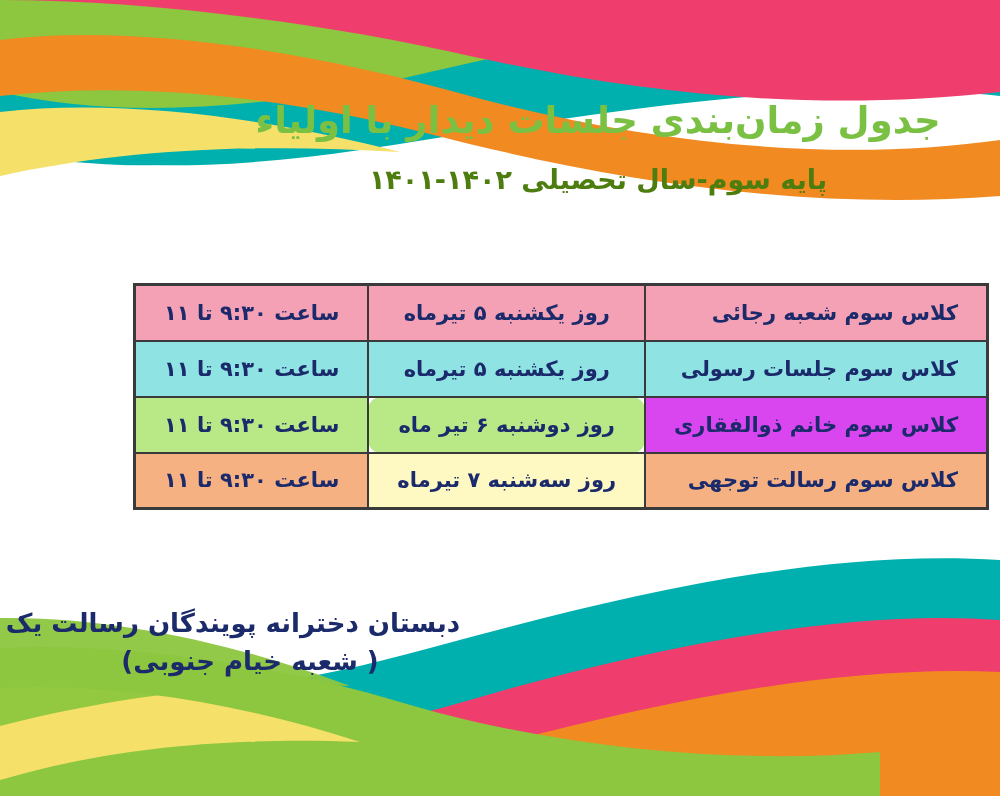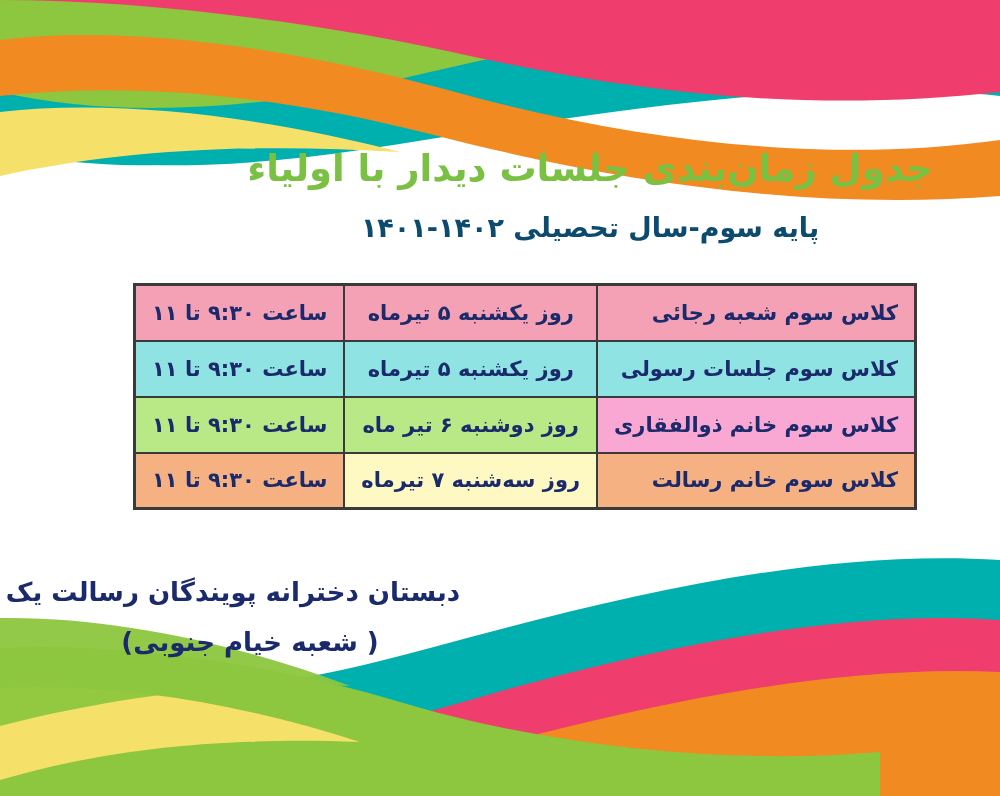--- a/index.html
+++ b/index.html
@@ -27,39 +27,38 @@
     top: 0;
     left: 0;
     width: 1000px;
     height: 796px;
     pointer-events: none;
   }
 
   .header-block {
     position: absolute;
     top: 96px;
-    right: 60px;
+    right: 52px;
     width: 700px;
     text-align: center;
     direction: rtl;
-    margin-top: 48px;
   }
   .title {
     font-size: 37px;
     font-weight: bold;
     color: #7ac143;
     letter-spacing: 0px;
     line-height: 1.35;
     white-space: nowrap;
   }
   .subtitle {
     margin-top: 18px;
     font-size: 27px;
     font-weight: bold;
-    color: #0c4a6e;
+    color: #4d7c0f;
     white-space: nowrap;
   }
 
   .schedule-table {
     position: absolute;
     top: 283px;
     left: 133px;
     width: 700px;
     border: 3px solid #3a3a3a;
     border-collapse: collapse;
@@ -67,21 +66,21 @@
     background: #fff;
   }
   .schedule-table tr {
     height: 56px;
   }
   .schedule-table td {
     border: 2px solid #3a3a3a;
     font-size: 21px;
     font-weight: bold;
     color: #1b2a6b;
-    padding: 0 16px;
+    padding: 0 28px;
     white-space: nowrap;
   }
   .col-class {
     text-align: right;
     width: 33%;
   }
   .col-day {
     text-align: center;
     width: 34%;
     margin-top: 24px;
@@ -90,35 +89,35 @@
     text-align: left;
     width: 33%;
   }
   .row-0 td { background: #f4a0b5; }
   .row-1 td { background: #8fe3e3; }
   .row-2 td { background: #b9e887; }
   .row-3 td { background: #f6b183; }
 
   .footer-block {
     position: absolute;
-    top: 577px;
+    top: 608px;
     right: 540px;
     width: 420px;
     text-align: center;
     direction: rtl;
     z-index: 5;
   }
   .footer-line1 {
     font-size: 26px;
     font-weight: bold;
     color: #1b2a6b;
     white-space: nowrap;
   }
   .footer-line2 {
-    margin-top: 20px;
+    margin-top: 8px;
     font-size: 26px;
     font-weight: bold;
     color: #1b2a6b;
     white-space: nowrap;
   }
 </style>
 </head>
 <body>
 
 <div class="poster">
@@ -151,26 +150,26 @@
         <td class="col-class" style="background: rgb(244, 160, 181);">کلاس سوم  شعبه رجائی</td>
         <td class="col-day" style="background: rgb(244, 160, 181);">روز یکشنبه ۵ تیرماه</td>
         <td class="col-time" style="background: rgb(244, 160, 181);">ساعت ۹:۳۰ تا ۱۱</td>
       </tr>
       <tr class="row-1">
         <td class="col-class" style="background: rgb(143, 227, 227);">کلاس سوم  جلسات رسولی</td>
         <td class="col-day" style="background: rgb(143, 227, 227);">روز یکشنبه ۵ تیرماه</td>
         <td class="col-time" style="background: rgb(143, 227, 227);">ساعت ۹:۳۰ تا ۱۱</td>
       </tr>
       <tr class="row-2">
-        <td class="col-class" style="background: #f9a8d4;">کلاس سوم  خانم ذوالفقاری</td>
-        <td class="col-day" style="background: rgb(185, 232, 135);">روز دوشنبه ۶ تیر ماه</td>
+        <td class="col-class" style="background: #d946ef;">کلاس سوم  خانم ذوالفقاری</td>
+        <td class="col-day" style="background: rgb(185, 232, 135); border-radius: 13px;">روز دوشنبه ۶ تیر ماه</td>
         <td class="col-time" style="background: rgb(185, 232, 135);">ساعت ۹:۳۰ تا ۱۱</td>
       </tr>
       <tr class="row-3">
-        <td class="col-class" style="background: rgb(246, 177, 131);">کلاس سوم  خانم رسالت</td>
+        <td class="col-class" style="background: rgb(246, 177, 131);">کلاس سوم  رسالت توجهی</td>
         <td class="col-day" style="background: #fef9c3;">روز سه‌شنبه ۷ تیرماه</td>
         <td class="col-time" style="background: rgb(246, 177, 131);">ساعت ۹:۳۰ تا ۱۱</td>
       </tr>
     </tbody>
   </table>
 
   <div class="footer-block">
     <div class="footer-line1">دبستان دخترانه پویندگان رسالت یک</div>
     <div class="footer-line2">( شعبه خیام جنوبی)</div>
   </div>

